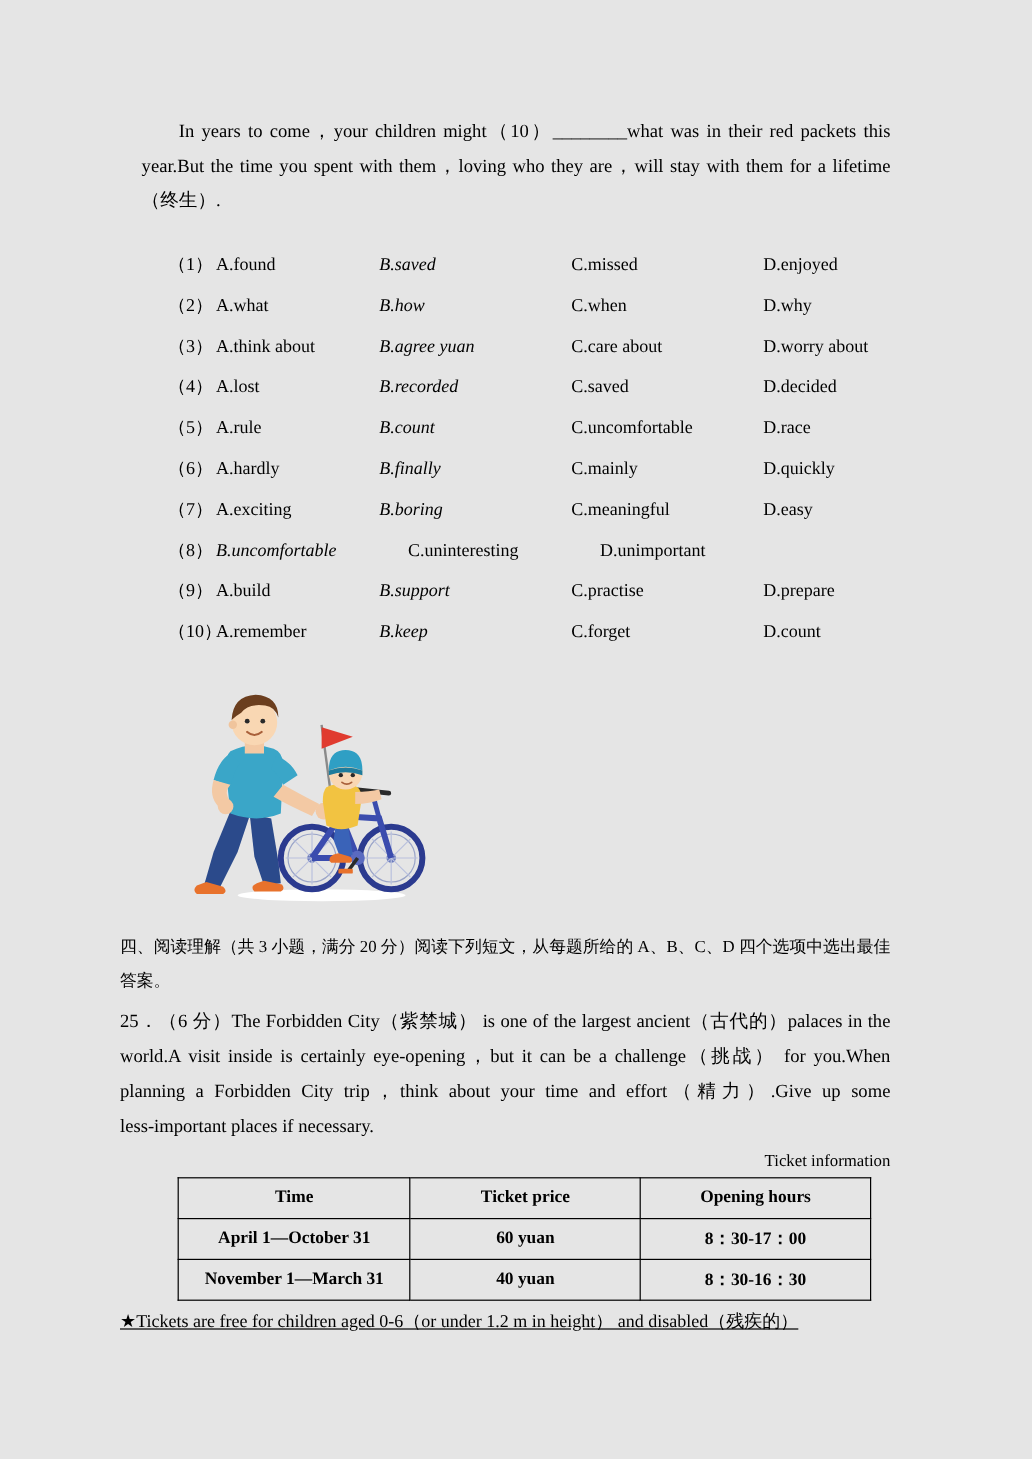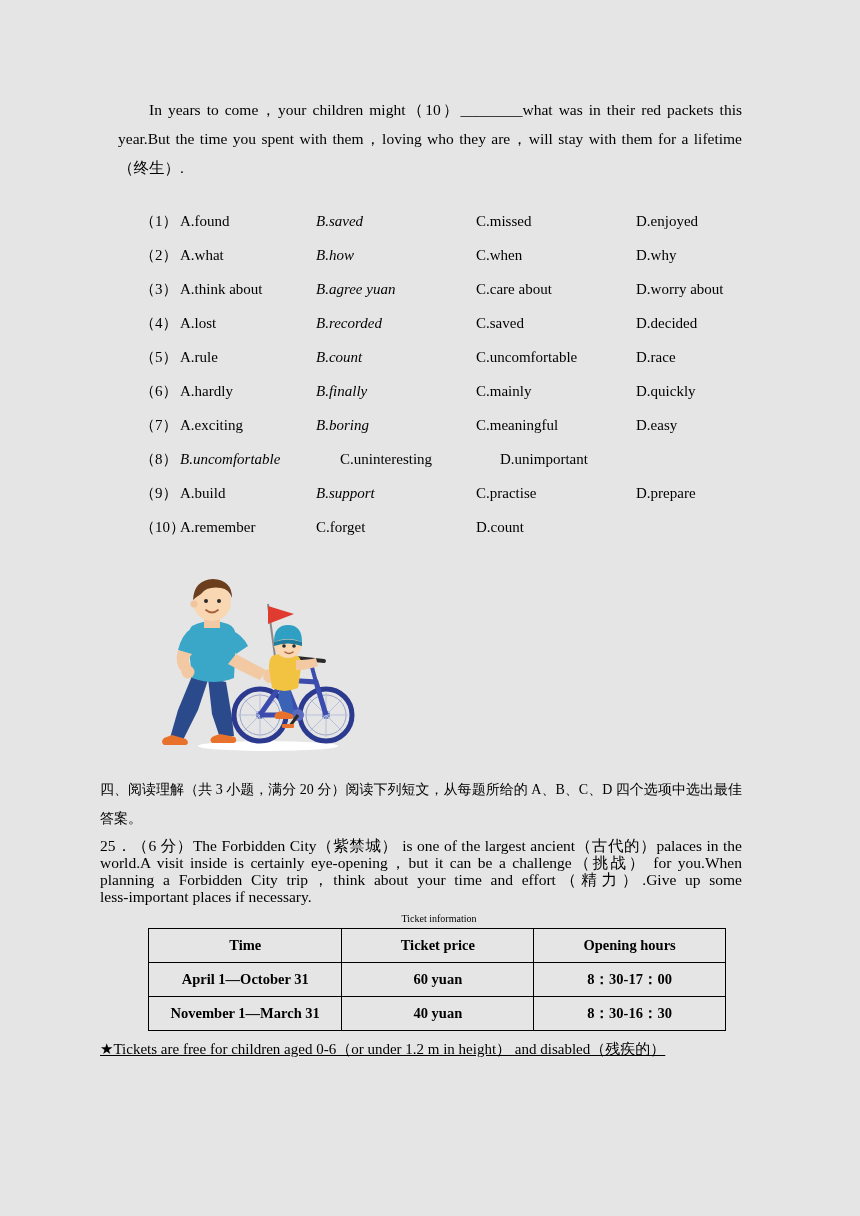--- a/index.html
+++ b/index.html
@@ -80,28 +80,28 @@
     width: 642px;
   }
 
   
   .q-block {
     margin-top: 4px;
     position: relative;
     left: -18px;
     width: 642px;
     font-size: 15.5px;
-    line-height: 17px;
+    line-height: 29px;
     text-align: justify;
   }
   .q-block .q-body { text-indent: 0; }
 
   .table-title {
-    text-align: center;
-    font-size: 10px;
+    text-align: right;
+    font-size: 14px;
     margin-top: 8px;
     margin-bottom: 4px;
     padding-left: 18px;
   }
   table.ticket {
     border-collapse: collapse;
     margin-left: 30px;
     width: 578px;
     font-size: 14.5px;
     font-weight: bold;
@@ -193,20 +193,21 @@
       <div class="opt-row">
         <span class="opt-num">（9）</span>
         <span class="opt-a">A.build</span>
         <span class="opt-b">B.support</span>
         <span class="opt-c">C.practise</span>
         <span class="opt-d">D.prepare</span>
       </div>
       <div class="opt-row">
         <span class="opt-num">（10）</span>
         <span class="opt-a">A.remember</span>
+        <span class="opt-b">B.keep</span>
         <span class="opt-c">C.forget</span>
         <span class="opt-d">D.count</span>
       </div>
     </div>
 
     <div class="illustration">
       <svg width="210" height="205" viewBox="0 0 210 205" xmlns="http://www.w3.org/2000/svg">
 
         <ellipse cx="120" cy="186" rx="70" ry="5" fill="#ffffff"></ellipse>
 

